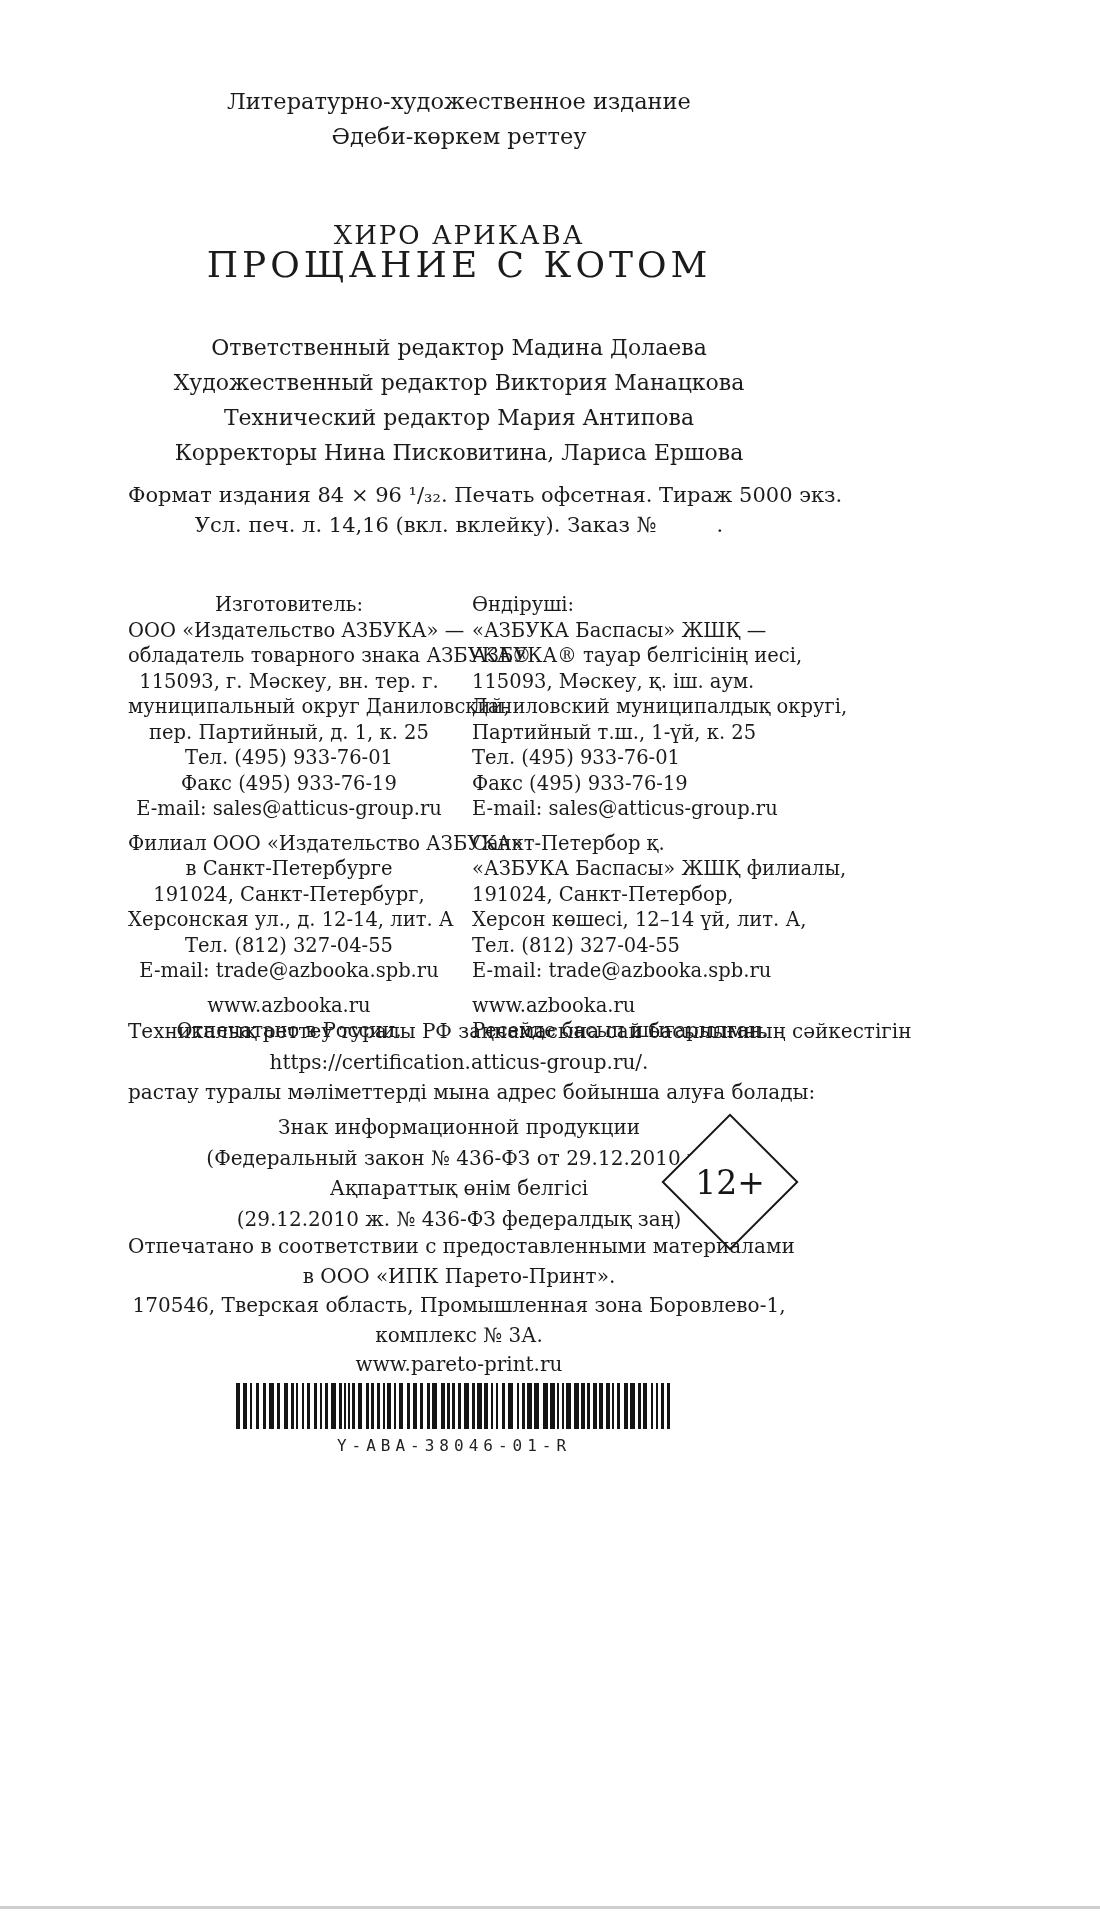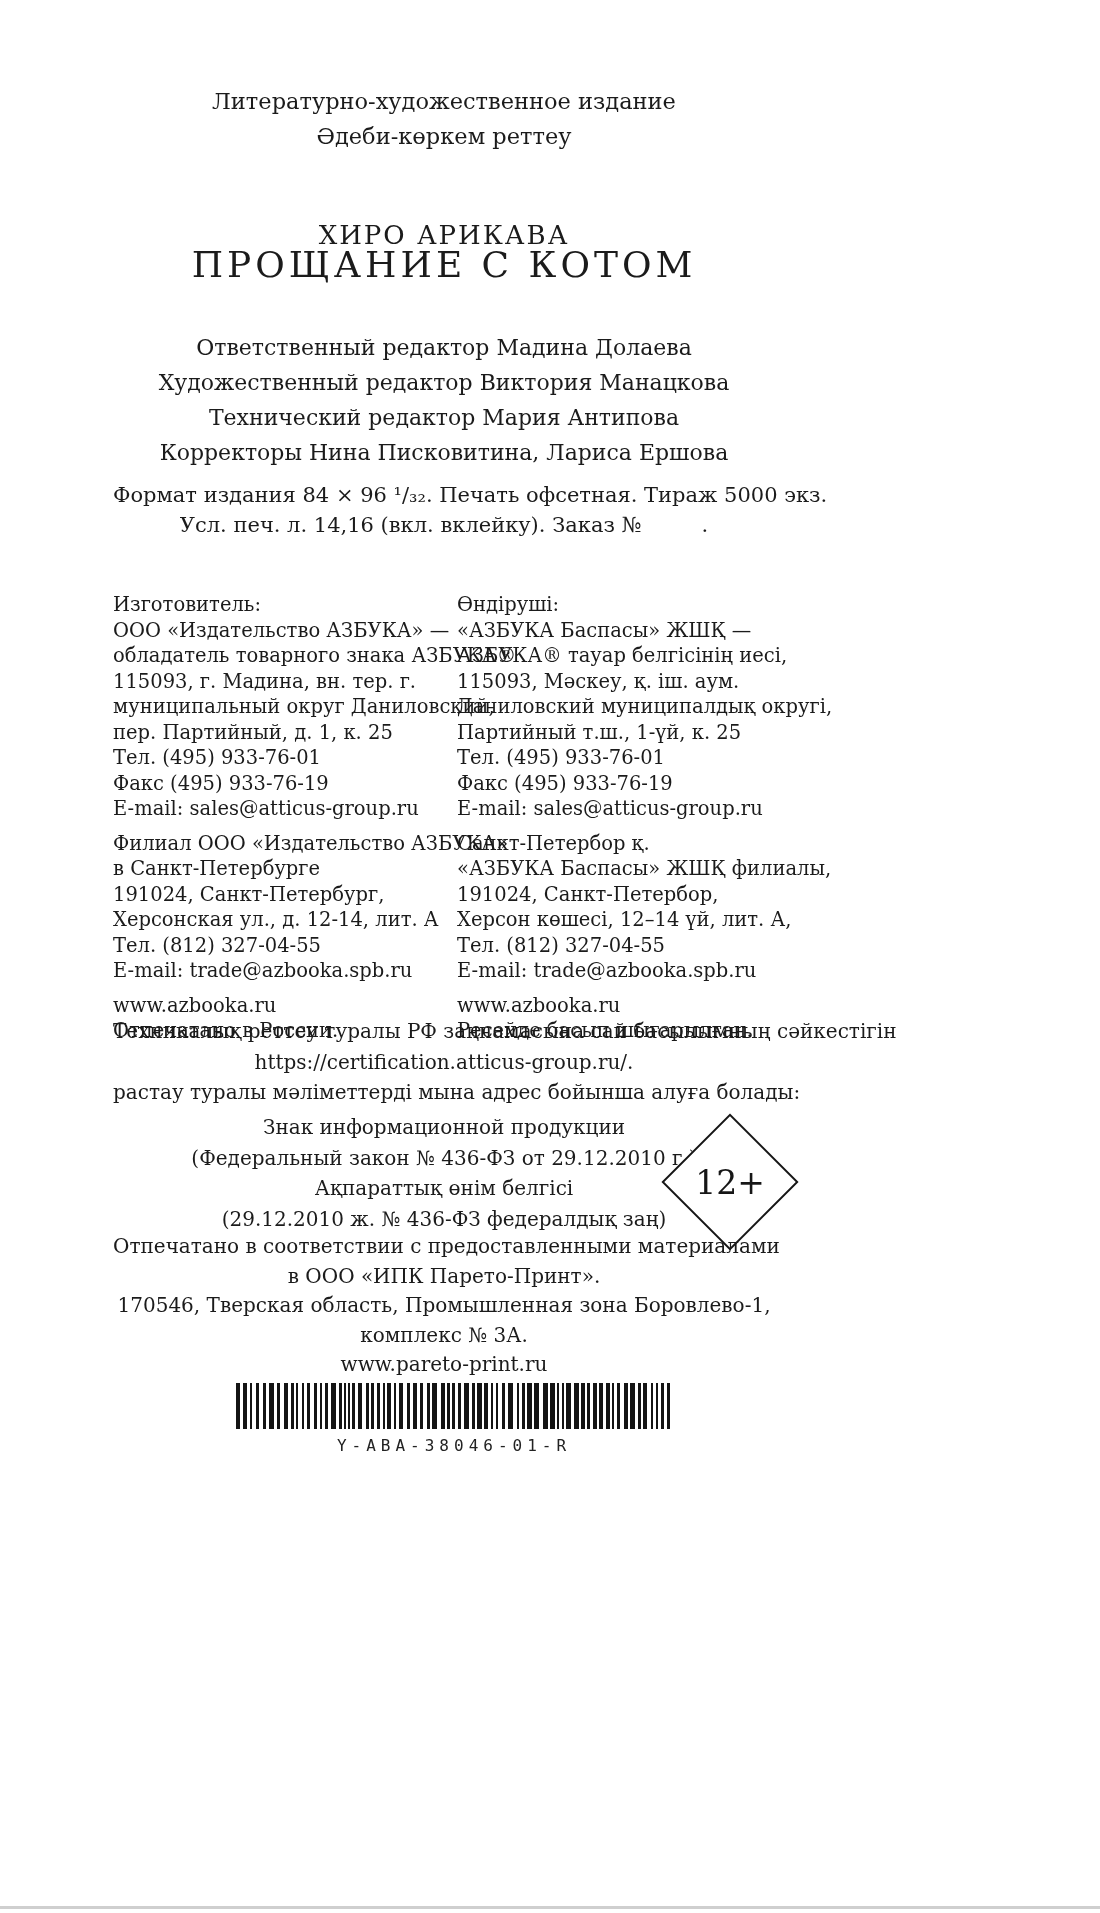--- a/index.html
+++ b/index.html
@@ -6,32 +6,32 @@
   .page {
     position: relative;
     width: 1100px;
     height: 1913px;
     background: #ffffff;
     font-family: "DejaVu Serif", "Liberation Serif", serif;
     color: #1b1b1b;
     margin: 0 auto;
     overflow: hidden;
   }
-  .block { position: absolute; left: 113px; width: 662px; }
+  .block { position: absolute; left: 128px; width: 662px; }
   .centered { text-align: center; }
   .line { white-space: pre; }
 
   .edition   { top: 84px;  font-size: 22.5px; line-height: 35px; }
   .author    { top: 196px; font-size: 26px;  letter-spacing: 2px; margin-top: 24px; }
   .title     { top: 244px; font-size: 36px;  letter-spacing: 4px; }
   .staff     { top: 330px; font-size: 22px;  line-height: 35px; }
   .printinfo { top: 480px; font-size: 21px;  line-height: 30px; }
 
   .columns   { top: 592px; display: flex; font-size: 19.5px; line-height: 25.5px; }
-  .col-left  { width: 322px; text-align: left; }
+  .col-left  { width: 322px; text-align: center; }
   .col-gap   { width: 22px; }
   .col-right { width: 318px; text-align: left; }
   .para { margin-bottom: 9px; }
   .para:last-child { margin-bottom: 0; }
 
   .certification { top: 1016px; font-size: 20px; line-height: 30.5px; }
   .infosign      { top: 1112px; font-size: 20px; line-height: 30.5px; }
   .printer       { top: 1232px; font-size: 20px; line-height: 29.5px; }
 
   .age-diamond {
@@ -93,21 +93,21 @@
       <div class="line">Формат издания 84 × 96 ¹/₃₂. Печать офсетная. Тираж 5000 экз.</div>
       <div class="line">Усл. печ. л. 14,16 (вкл. вклейку). Заказ №         .</div>
     </div>
 
   <div class="block columns">
     <div class="col-left">
       <div class="para">
           <div class="line">Изготовитель:</div>
           <div class="line">ООО «Издательство АЗБУКА» —</div>
           <div class="line">обладатель товарного знака АЗБУКА®</div>
-          <div class="line">115093, г. Мадина, вн. тер. г.</div>
+          <div class="line">115093, г. Мәскеу, вн. тер. г.</div>
           <div class="line">муниципальный округ Даниловский,</div>
           <div class="line">пер. Партийный, д. 1, к. 25</div>
           <div class="line">Тел. (495) 933-76-01</div>
           <div class="line">Факс (495) 933-76-19</div>
           <div class="line">E-mail: sales@atticus-group.ru</div>
         </div>
       <div class="para">
           <div class="line">Филиал ООО «Издательство АЗБУКА»</div>
           <div class="line">в Санкт-Петербурге</div>
           <div class="line">191024, Санкт-Петербург,</div>

